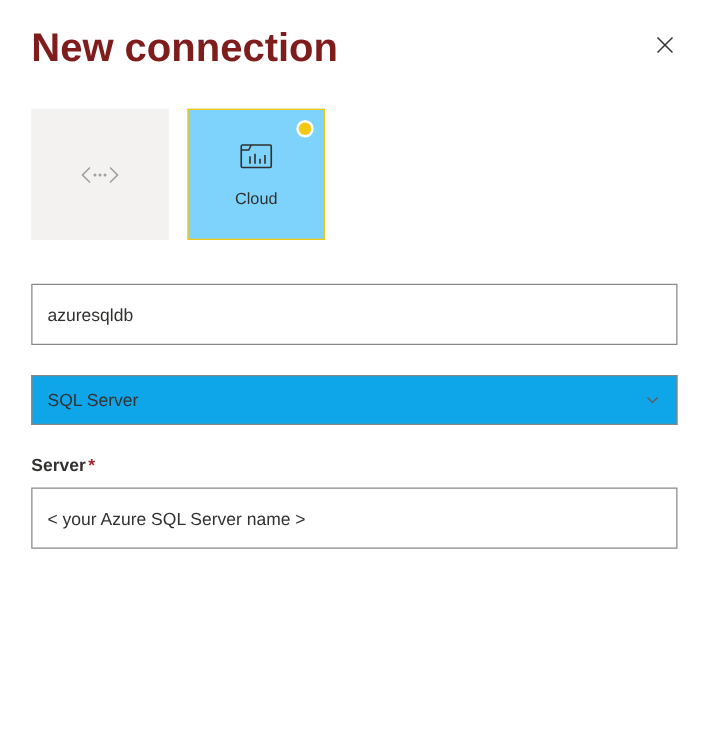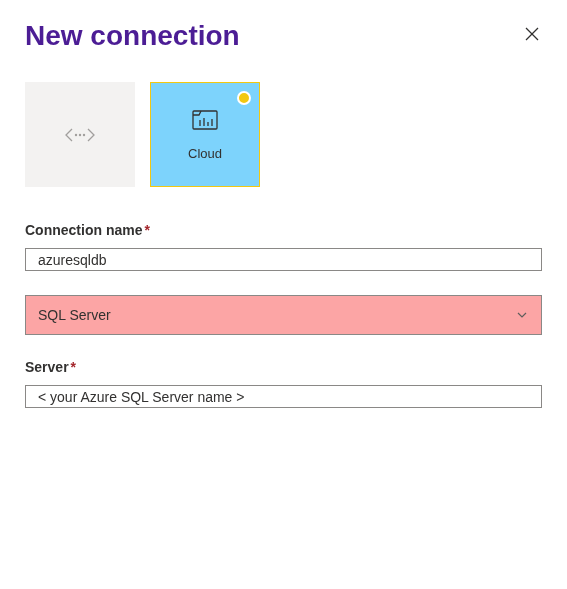--- a/index.html
+++ b/index.html
@@ -15,23 +15,23 @@
       padding: 20px 25px;
       color: #323130;
     }
     .header {
       display: flex;
       justify-content: space-between;
       align-items: center;
       margin-bottom: 30px;
     }
     .title {
-      font-size: 28px;
+      font-size: 32px;
       font-weight: 600;
-      color: #4c1d95;
+      color: #7f1d1d;
     }
     .close-btn {
       cursor: pointer;
       width: 20px;
       height: 20px;
       display: flex;
       align-items: center;
       justify-content: center;
     }
     .close-btn svg {
@@ -106,21 +106,21 @@
       color: #323130;
       display: block;
       margin-bottom: 10px;
     }
     .required-star {
       color: #a4262c;
       margin-left: 2px;
     }
     .text-input {
       width: 100%;
-      height: 23px;
+      height: 49px;
       border: 1px solid #8a8886;
       padding: 0 12px;
       font-size: 14px;
       font-family: inherit;
       color: #323130;
       background: #fff;
       outline: none;
     }
     .select-wrapper {
       position: relative;
@@ -129,21 +129,21 @@
     .select-input {
       width: 100%;
       height: 40px;
       border: 1px solid #8a8886;
       padding: 0 12px;
       font-size: 14px;
       display: flex;
       align-items: center;
       justify-content: space-between;
       cursor: pointer;
-      background: #fca5a5;
+      background: #0ea5e9;
     }
     .chevron {
       width: 14px;
       height: 14px;
     }
     .chevron svg {
       stroke: #605e5c;
       stroke-width: 1.2;
       fill: none;
     }
@@ -187,23 +187,20 @@
         <line x1="17" y1="19" x2="17" y2="11"></line>
         <line x1="21" y1="19" x2="21" y2="15"></line>
         <line x1="25" y1="19" x2="25" y2="12"></line>
       </svg>
     </div>
     <div class="tile-label">Cloud</div>
   </div>
 </div>
 
 <div class="form-group">
-  <label class="form-label">
-    <span>Connection name</span><span class="required-star">*</span>
-  </label>
   <input type="text" class="text-input" value="azuresqldb" style="">
 </div>
 
 <div class="form-group">
   <div class="select-wrapper">
     <div class="select-input">
       <span>SQL Server</span>
       <span class="chevron">
         <svg viewBox="0 0 14 14">
             <polyline points="3,5 7,9 11,5"></polyline>

